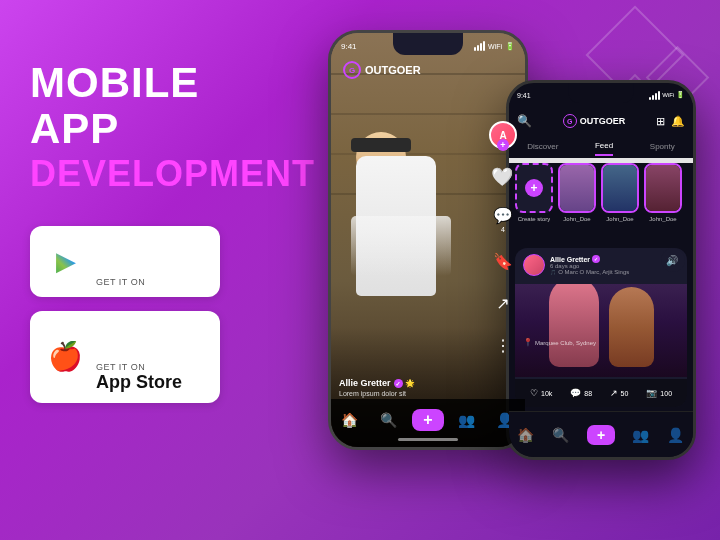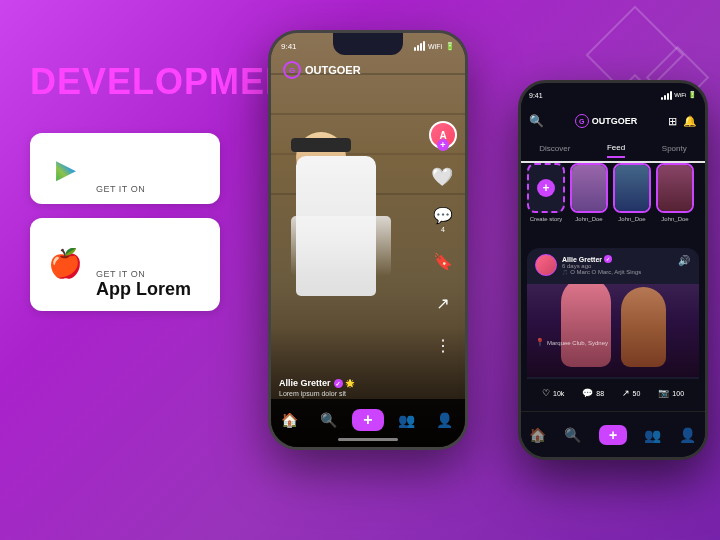--- a/index.html
+++ b/index.html
@@ -79,23 +79,23 @@
     
     .apple-logo {
       font-size: 28px;
       color: #111;
       line-height: 1;
     }
 
     
     .phones-container {
       position: absolute;
-      right: 12px;
+      right: 24px;
       top: 20px;
-      width: 440px;
+      width: 368px;
       height: 500px;
     }
 
     
     .phone-main {
       position: absolute;
       left: 0;
       top: 10px;
       width: 200px;
       height: 420px;
@@ -411,21 +411,21 @@
     
     .secondary-tabs {
       position: absolute;
       top: 56px;
       left: 0;
       right: 0;
       height: 24px;
       display: flex;
       align-items: center;
       justify-content: space-around;
-      border-bottom: 2px solid #e5e5e5;
+      border-bottom: 5px solid #e5e5e5;
       z-index: 9;
     }
 
     .tab-item {
       font-size: 8px;
       color: rgba(255,255,255,0.5);
       padding-bottom: 4px;
       cursor: pointer;
     }
 
@@ -717,40 +717,41 @@
 <body>
 
 <div style="position:absolute;top:0;right:0;width:200px;height:200px;pointer-events:none;">
   <div class="deco-diamond" style="width:70px;height:70px;top:20px;right:50px;"></div>
   <div class="deco-diamond" style="width:45px;height:45px;top:55px;right:20px;"></div>
   <div class="deco-diamond" style="width:30px;height:30px;top:80px;right:70px;"></div>
   <div class="deco-diamond" style="width:20px;height:20px;top:100px;right:40px;"></div>
 </div>
 
 <div class="left-content">
+  <div class="title-mobile">MOBILE APP</div>
   <div class="title-dev">DEVELOPMENT</div>
 
   <div class="store-btn">
     <div class="btn-icon">
       <div class="play-logo">
         <span class="play-logo-inner">▶</span>
       </div>
     </div>
     <div class="btn-text-group">
       <span class="btn-small-text">GET IT ON</span>
     </div>
   </div>
 
   <div class="store-btn">
     <div class="btn-icon">
       <span class="apple-logo">🍎</span>
     </div>
     <div class="btn-text-group">
       <span class="btn-small-text">GET IT ON</span>
-      <span class="btn-big-text">App Lorem</span>
+      <span class="btn-big-text">App Store</span>
     </div>
   </div>
 </div>
 
 <div class="phones-container">
 
   <div class="phone-main">
     <div class="notch"></div>
 
     <div class="video-area">

